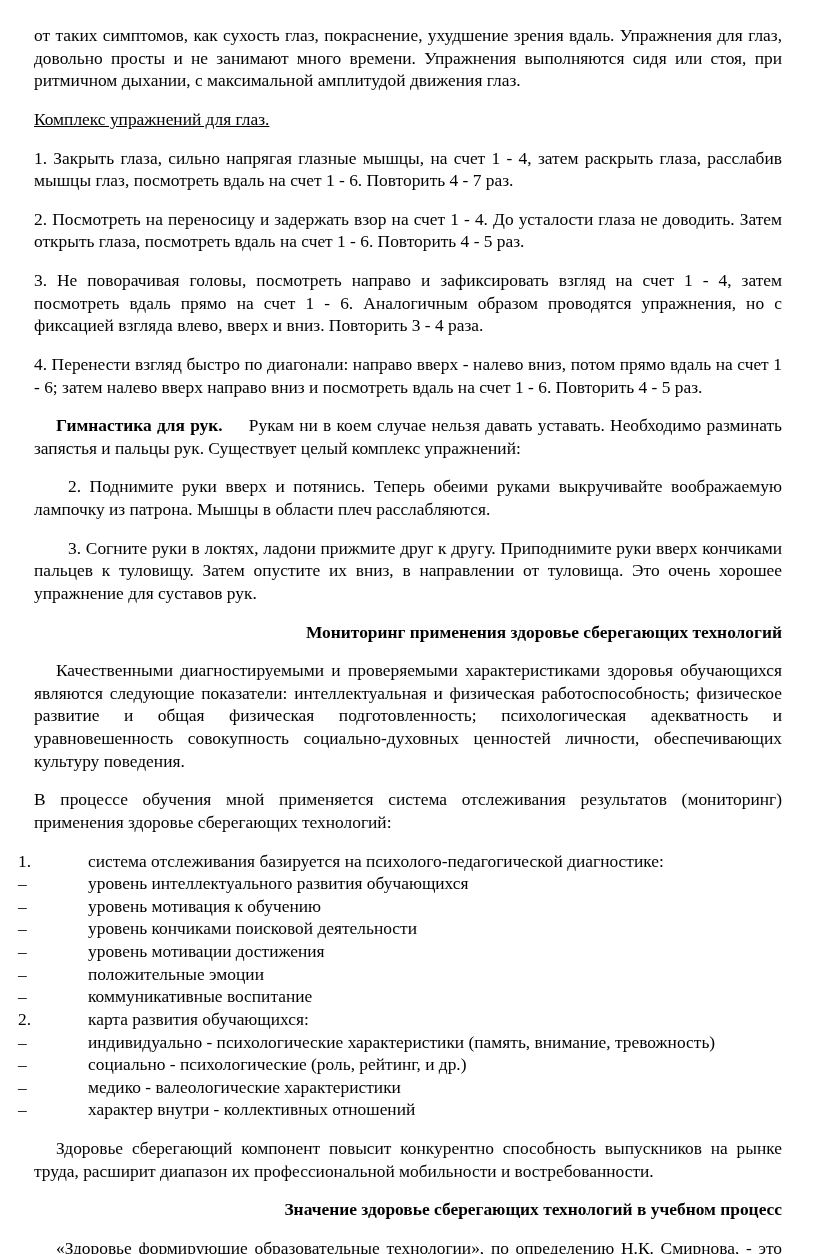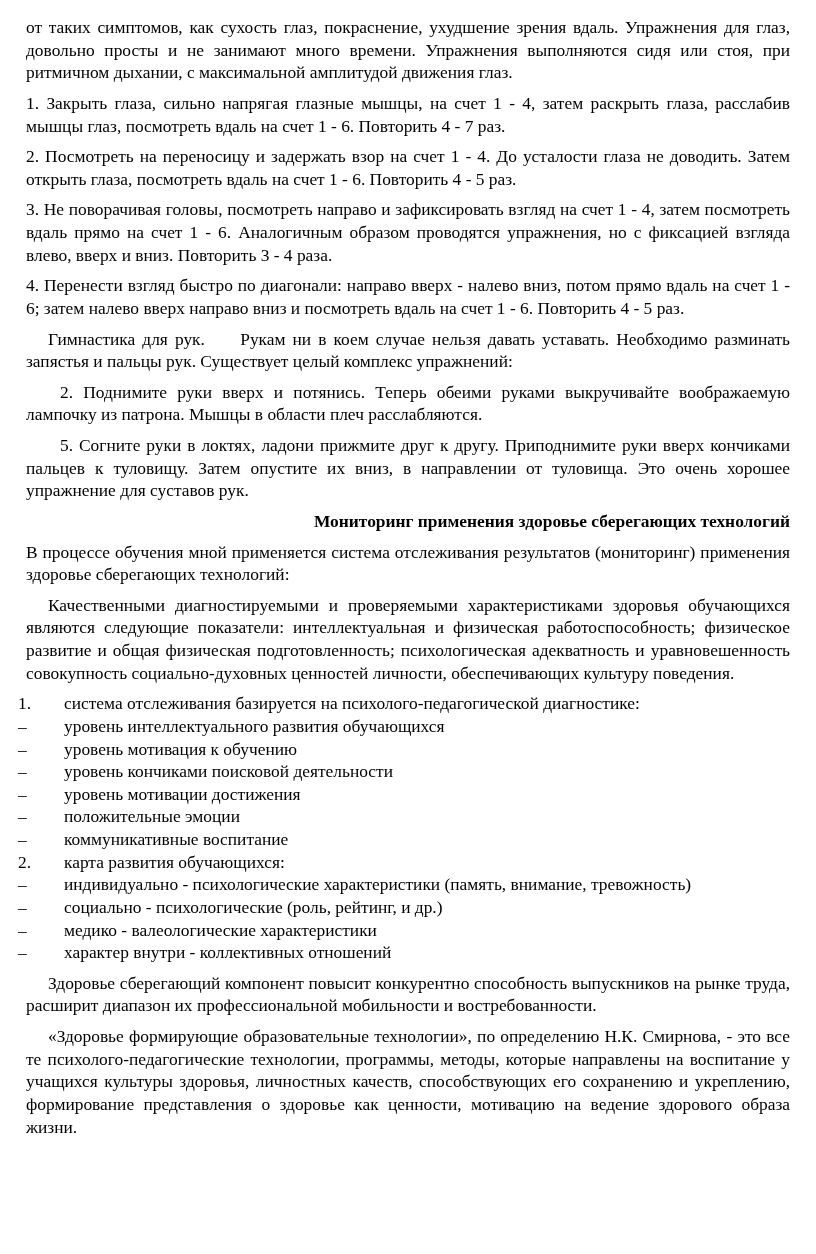--- a/index.html
+++ b/index.html
@@ -13,21 +13,21 @@
     font-family: "Liberation Serif", "DejaVu Serif", serif;
     color: #000000;
   }
   .page {
     width: 816px;
     min-height: 1254px;
     box-sizing: border-box;
     padding: 8px 18px 10px 18px;
   }
   p {
-    margin: 8px;
+    margin: 16px;
     font-size: 17.4px;
     line-height: 1.30;
     text-align: justify;
     text-justify: inter-word;
   }
   .just { text-align: justify; }
   .left { text-align: left; }
   .indent-sm { text-indent: 22px; }
   .indent-md { text-indent: 34px; }
   .heading-center {
@@ -42,50 +42,54 @@
     font-size: 17.4px;
     line-height: 1.30;
   }
   .hang .marker {
     flex: 0 0 auto;
     white-space: pre;
   }
   .hang .body {
     flex: 1 1 auto;
     text-align: justify;
+    margin-left: 24px;
   }
   .dash-row .marker { width: 46px; }
   .num-row .marker { width: 46px; }
-  .inline-bold { font-weight: normal; }
+  .inline-bold { font-weight: bold; }
 </style>
 </head>
 <body>
 
 <div class="page">
 
   <p class="just">от таких симптомов, как сухость глаз, покраснение, ухудшение зрения вдаль. Упражнения для глаз, довольно просты и не занимают много времени. Упражнения выполняются сидя или стоя, при ритмичном дыхании, с максимальной амплитудой движения глаз.</p>
 
+  <p class="left">
+    <span class="underline">Комплекс упражнений для глаз.</span>
+  </p>
 
   <p class="just">1. Закрыть глаза, сильно напрягая глазные мышцы, на счет 1 - 4, затем раскрыть глаза, расслабив мышцы глаз, посмотреть вдаль на счет 1 - 6. Повторить 4 - 7 раз.</p>
   <p class="just">2. Посмотреть на переносицу и задержать взор на счет 1 - 4. До усталости глаза не доводить. Затем открыть глаза, посмотреть вдаль на счет 1 - 6. Повторить 4 - 5 раз.</p>
   <p class="just">3. Не поворачивая головы, посмотреть направо и зафиксировать взгляд на счет 1 - 4, затем посмотреть вдаль прямо на счет 1 - 6. Аналогичным образом проводятся упражнения, но с фиксацией взгляда влево, вверх и вниз. Повторить 3 - 4 раза.</p>
   <p class="just">4. Перенести взгляд быстро по диагонали: направо вверх - налево вниз, потом прямо вдаль на счет 1 - 6; затем налево вверх направо вниз и посмотреть вдаль на счет 1 - 6. Повторить 4 - 5 раз.</p>
 
   <p class="just indent-sm">
     <span class="inline-bold">Гимнастика для рук.</span>
     <span>&nbsp;&nbsp;&nbsp;&nbsp;</span><span>Рукам ни в коем случае нельзя давать уставать. Необходимо разминать запястья и пальцы рук. Существует целый комплекс упражнений:</span>
   </p>
 
   <p class="just indent-md">2. Поднимите руки вверх и потянись. Теперь обеими руками выкручивайте воображаемую лампочку из патрона. Мышцы в области плеч расслабляются.</p>
-  <p class="just indent-md">5. Согните руки в локтях, ладони прижмите друг к другу. Приподнимите руки вверх кончиками пальцев к туловищу. Затем опустите их вниз, в направлении от туловища. Это очень хорошее упражнение для суставов рук.</p>
+  <p class="just indent-md">3. Согните руки в локтях, ладони прижмите друг к другу. Приподнимите руки вверх кончиками пальцев к туловищу. Затем опустите их вниз, в направлении от туловища. Это очень хорошее упражнение для суставов рук.</p>
 
   <p class="heading-center">Мониторинг применения здоровье сберегающих технологий</p>
 
+  <p class="just indent-sm">Качественными диагностируемыми и проверяемыми характеристиками здоровья обучающихся являются следующие показатели: интеллектуальная и физическая работоспособность; физическое развитие и общая физическая подготовленность; психологическая адекватность и уравновешенность совокупность социально-духовных ценностей личности, обеспечивающих культуру поведения.</p>
   <p class="just">В процессе обучения мной применяется система отслеживания результатов (мониторинг) применения здоровье сберегающих технологий:</p>
-  <p class="just indent-sm">Качественными диагностируемыми и проверяемыми характеристиками здоровья обучающихся являются следующие показатели: интеллектуальная и физическая работоспособность; физическое развитие и общая физическая подготовленность; психологическая адекватность и уравновешенность совокупность социально-духовных ценностей личности, обеспечивающих культуру поведения.</p>
 
   <div class="hang num-row">
     <span class="marker">1.</span>
     <span class="body">система отслеживания базируется на психолого-педагогической диагностике:</span>
   </div>
   <div class="hang dash-row">
     <span class="marker">–</span>
     <span class="body">уровень интеллектуального развития обучающихся</span>
   </div>
   <div class="hang dash-row">
@@ -124,17 +128,18 @@
     <span class="marker">–</span>
     <span class="body">медико - валеологические характеристики</span>
   </div>
   <div class="hang dash-row">
     <span class="marker">–</span>
     <span class="body">характер внутри - коллективных отношений</span>
   </div>
 
   <p class="just indent-sm">Здоровье сберегающий компонент повысит конкурентно способность выпускников на рынке труда, расширит диапазон их профессиональной мобильности и востребованности.</p>
 
+  <p class="heading-center">Значение здоровье сберегающих технологий в учебном процесс</p>
 
   <p class="just indent-sm">«Здоровье формирующие образовательные технологии», по определению Н.К. Смирнова, - это все те психолого-педагогические технологии, программы, методы, которые направлены на воспитание у учащихся культуры здоровья, личностных качеств, способствующих его сохранению и укреплению, формирование представления о здоровье как ценности, мотивацию на ведение здорового образа жизни.</p>
 
 
 </div>
 
 </body></html>

